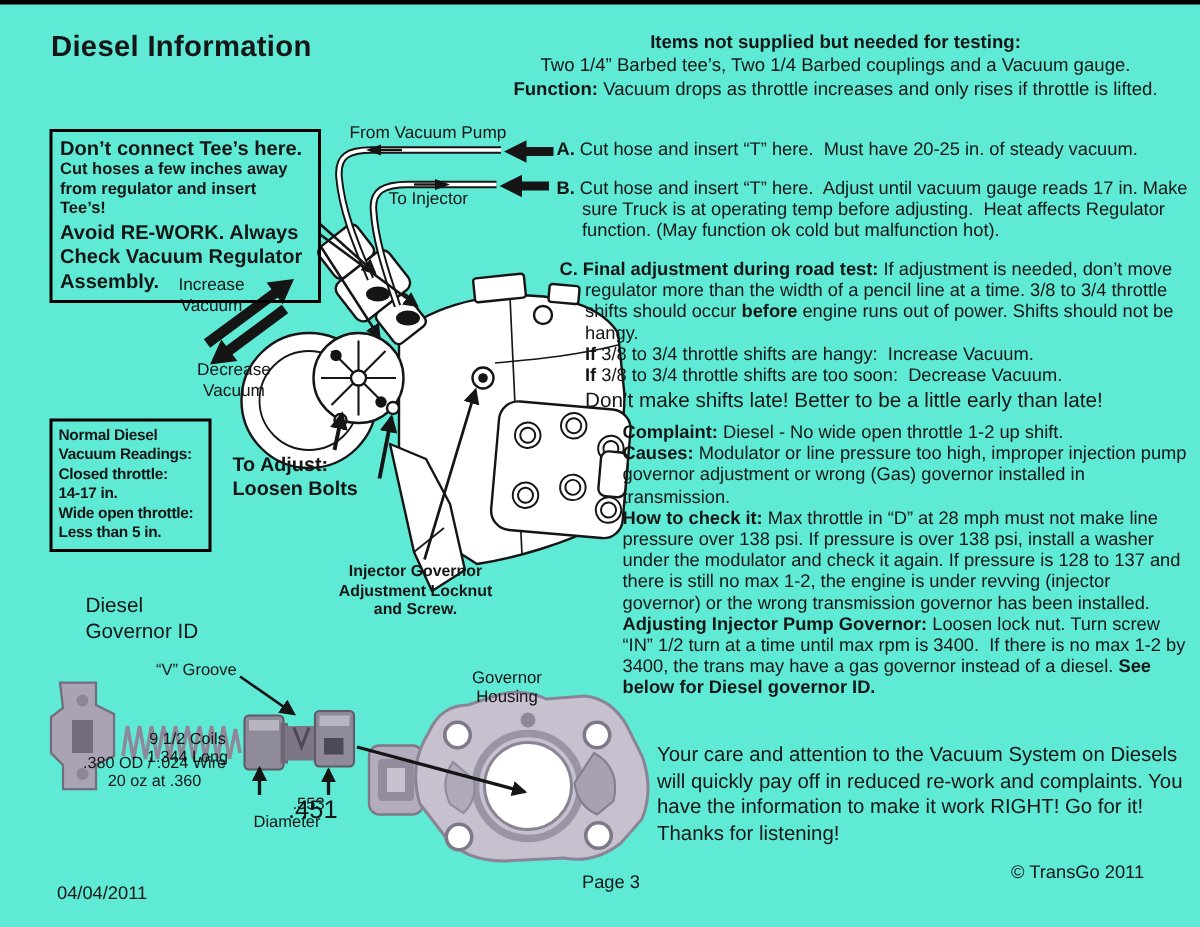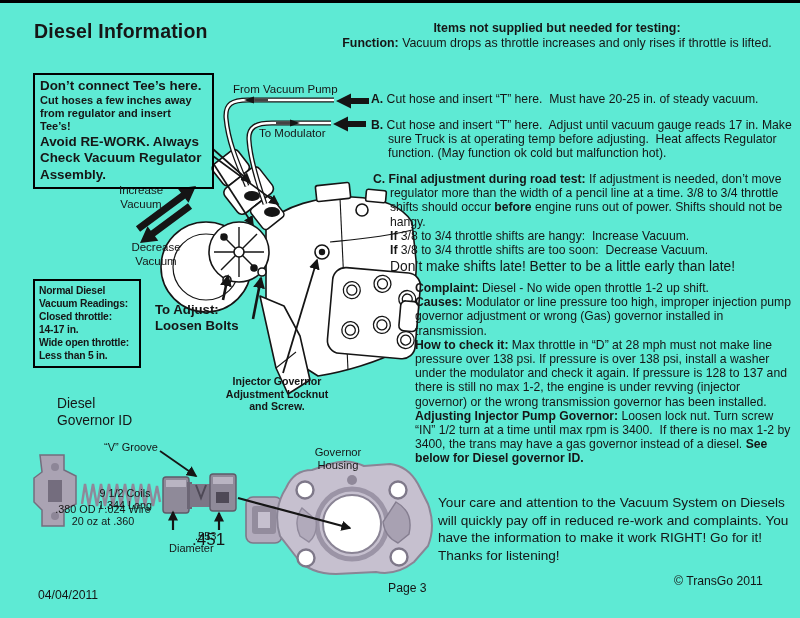--- a/index.html
+++ b/index.html
@@ -6,21 +6,21 @@
   .sheet{
     position:relative;width:800px;height:618px;background:#5eead4;
     font-family:"Liberation Sans","DejaVu Sans",sans-serif;color:#161616;
     overflow:hidden;margin:0 auto;padding-left:30px;
   }
   .abs{position:absolute;}
   .pre{white-space:pre-line;}
   .rt{white-space:pre-wrap;}
   .title{left:34px;top:20px;font-size:19.5px;font-weight:bold;letter-spacing:.2px;}
   .items{left:322px;top:21px;width:470px;text-align:center;font-size:12.4px;line-height:15.4px;}
-  .warning{left:33px;top:73px;width:181px;border:2.5px solid #000;padding:3px 5px 4px 5px;box-sizing:border-box;}
+  .warning{left:33px;top:86px;width:181px;border:2.5px solid #000;padding:3px 5px 4px 5px;box-sizing:border-box;}
   .warning .w-title{font-size:13.4px;font-weight:bold;line-height:16px;}
   .warning .w-body{font-size:11px;font-weight:bold;line-height:13.2px;}
   .warning .w-emph{font-size:13.4px;font-weight:bold;line-height:16.5px;}
   .lbl{font-size:11.5px;font-weight:normal;}
   .lbl-fvp{left:233px;top:83px;}
   .lbl-tm{left:259px;top:127px;}
   .lbl-inc{left:113px;top:184px;width:56px;text-align:center;line-height:13.5px;}
   .lbl-dec{left:127px;top:241px;width:58px;text-align:center;line-height:13.5px;}
   .step{font-size:12.2px;line-height:14.2px;}
   .step-a{left:371px;top:92px;width:432px;}
@@ -194,35 +194,36 @@
       <path d="M302,508 q-9,13 -2,28 l9,6 q9,-8 7,-22 Z" fill="#b1aabb" stroke="#918a9c" stroke-width="1.4"></path>
       <circle cx="352" cy="480" r="5" fill="#8f8899"></circle>
     </g>
     <line x1="238" y1="498" x2="350" y2="528" stroke="#151515" stroke-width="2.2" marker-end="url(#ah2)"></line>
   </svg>
 
   <div class="abs title">Diesel Information</div>
 
   <div class="abs items">
     <div><b>Items not supplied but needed for testing:</b></div>
+    <div>Two 1/4” Barbed tee’s, Two 1/4 Barbed couplings and a Vacuum gauge.</div>
     <div><b>Function:</b><span> Vacuum drops as throttle increases and only rises if throttle is lifted.</span></div>
   </div>
 
   <div class="abs warning">
     <div class="w-title">Don’t connect Tee’s here.</div>
     <div class="w-body pre">Cut hoses a few inches away
 from regulator and insert
 Tee’s!</div>
     <div class="w-emph pre">Avoid RE-WORK.  Always
 Check Vacuum Regulator
 Assembly.</div>
   </div>
 
   <div class="abs lbl lbl-fvp">From Vacuum Pump</div>
-  <div class="abs lbl lbl-tm">To Modulator</div>
+  <div class="abs lbl lbl-tm">To Injector</div>
   <div class="abs lbl lbl-inc pre">Increase
 Vacuum</div>
   <div class="abs lbl lbl-dec pre">Decrease
 Vacuum</div>
 
   <div class="abs step step-a rt"><b>A.</b><span> Cut hose and insert “T” here.  Must have 20-25 in. of steady vacuum.</span></div>
   <div class="abs step step-b rt hang"><b>B.</b><span> Cut hose and insert “T” here.  Adjust until vacuum gauge reads 17 in. Make sure Truck is at operating temp before adjusting.  Heat affects Regulator function. (May function ok cold but malfunction hot).</span></div>
   <div class="abs step step-c">
     <div class="rt hang"><b>C.</b><b> Final adjustment during road test:</b><span> If adjustment is needed, don’t move regulator more than the width of a pencil line at a time. 3/8 to 3/4 throttle shifts should occur </span><b>before</b><span> engine runs out of power. Shifts should not be hangy.</span></div>
     <div class="rt" style="padding-left:17px;"><b>If</b><span> 3/8 to 3/4 throttle shifts are hangy:  Increase Vacuum.</span></div>

